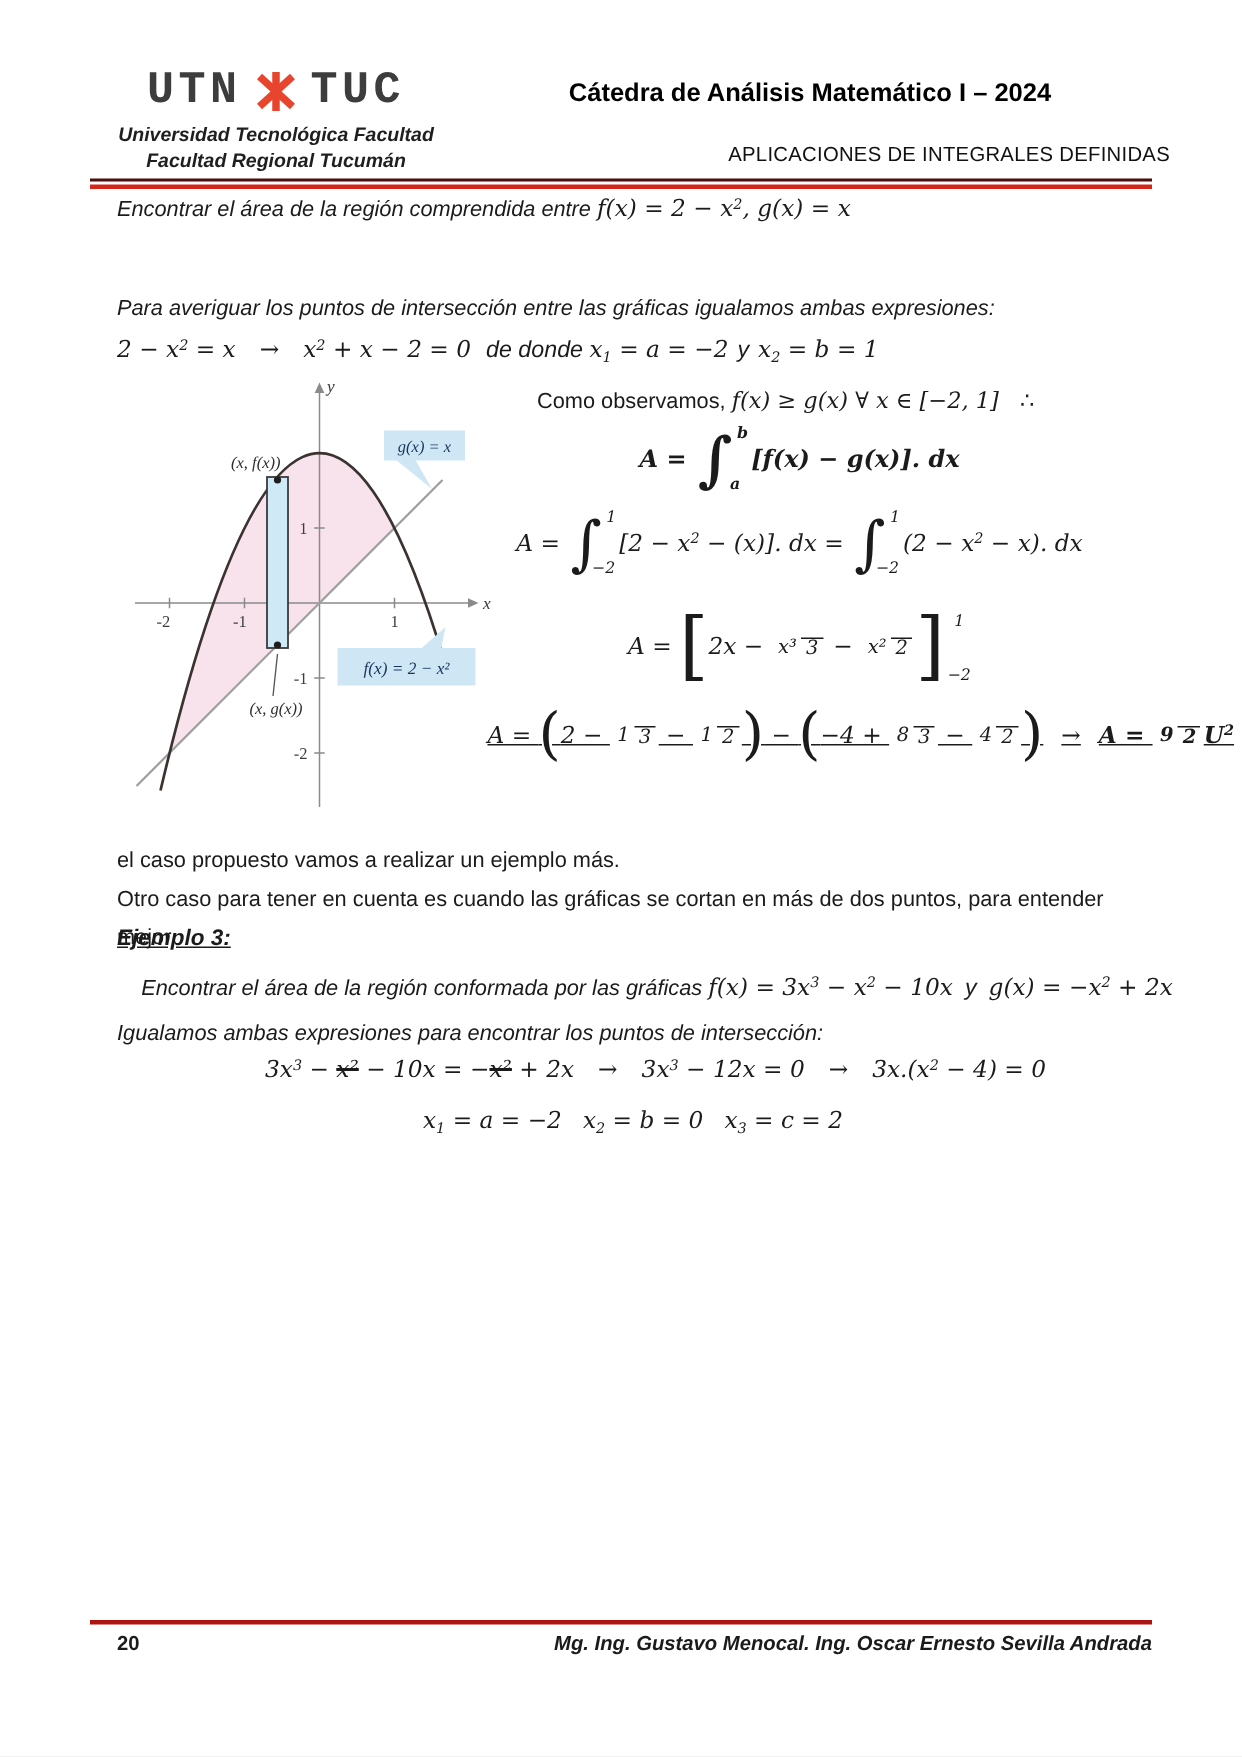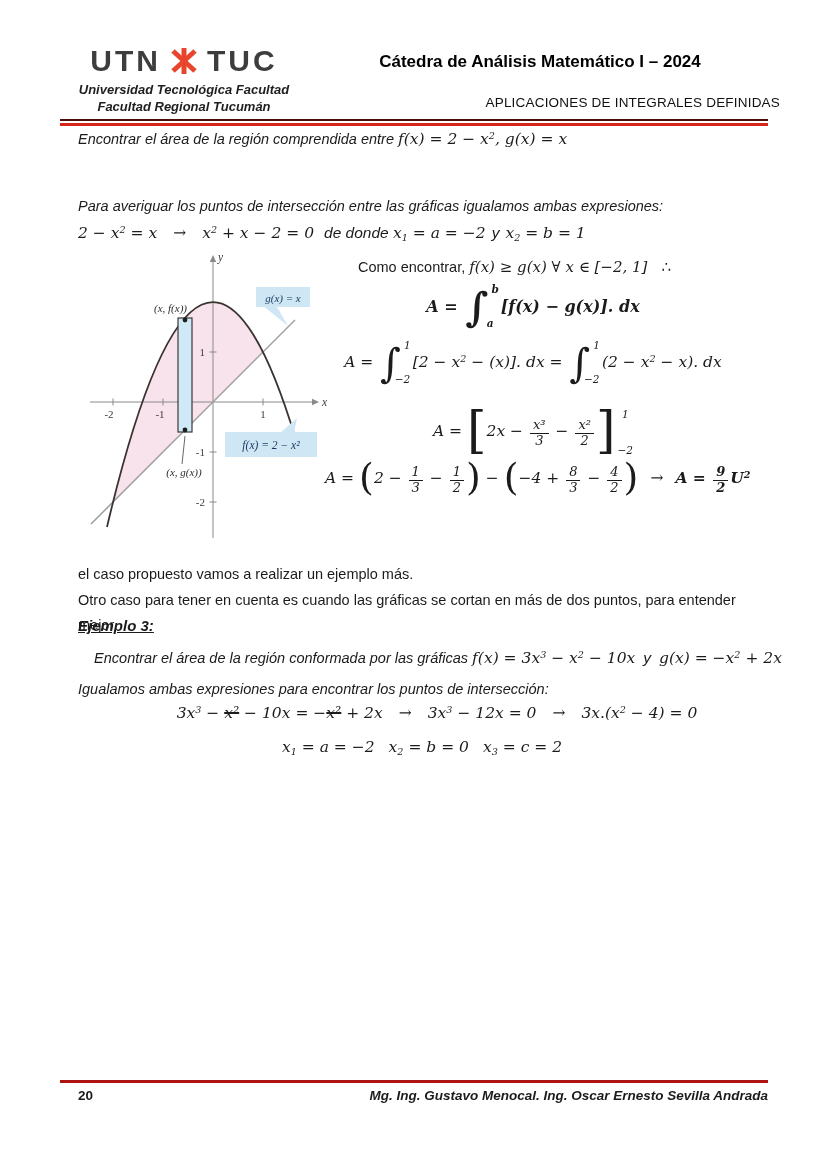--- a/index.html
+++ b/index.html
@@ -2,21 +2,21 @@
 <html><head>
 <meta charset="utf-8">
 <style>
   html,body{margin:0;padding:0;background:#e8e8e8;}
   .page{position:relative;width:828px;height:1171px;background:#ffffff;margin:0 auto;
         font-family:"Liberation Sans",sans-serif;color:#1b1b1b;overflow:hidden;}
   .abs{position:absolute;}
 
   
   .logo-row{display:flex;align-items:center;justify-content:center;gap:10px;}
-  .logo-word{font-size:30px;font-weight:bold;letter-spacing:3px;color:#3d3d3d;font-family:Liberation Sans, sans-serif;}
+  .logo-word{font-size:30px;font-weight:bold;letter-spacing:3px;color:#3d3d3d;font-family:Liberation Mono, monospace;}
   .inst{font-size:13px;font-weight:bold;font-style:italic;color:#1f1f1f;text-align:center;line-height:17px;}
   .course-title{font-size:17px;font-weight:bold;color:#000;text-align:center;}
   .subject{font-size:13.5px;color:#111;text-align:right;letter-spacing:.2px;}
   .hdr-rule{border-top:2px solid #4d0d0b;height:2px;border-bottom:3.5px solid #d5261b;}
 
   
   .bi{font-size:14.5px;font-style:italic;line-height:20px;}
   .br{font-size:14.5px;font-style:normal;line-height:25.5px;}
   .heading-ej{font-size:15px;font-weight:bold;font-style:italic;text-decoration:underline;}
 
@@ -27,21 +27,21 @@
   .mb{font-weight:bold;font-family:"DejaVu Serif","DejaVu Sans",serif;font-style:italic;}
   .msp{display:inline-block;}
   .msup{font-size:62%;position:relative;top:-0.55em;}
   .msub{font-size:62%;position:relative;top:0.28em;}
   .mstrike{text-decoration:line-through;text-decoration-thickness:1.6px;}
   .mint{display:inline-flex;align-items:stretch;height:46px;vertical-align:middle;margin:0 2px;}
   .mint .g{font-size:40px;line-height:44px;align-self:center;}
   .mint .bd{display:flex;flex-direction:column;justify-content:space-between;font-size:10.5px;padding:0;}
   .mint .bd .u{display:block;margin:-1px 0 0 3px;}
   .mint .bd .l{display:block;margin:0 0 1px -7px;}
-  .mfrac{display:inline-flex;flex-direction:column;text-align:center;vertical-align:middle;
+  .mfrac{display:inline-flex;flex-direction:row;text-align:center;vertical-align:middle;
          font-size:84%;line-height:1.12;position:relative;top:1px;margin:0 2px;}
   .mfrac .n{display:block;padding:0 3px 0;}
   .mfrac .d{display:block;border-top:1.3px solid #1a1a1a;padding:0 3px 0;}
   .mbig{font-style:normal;font-weight:400;vertical-align:middle;line-height:0;position:relative;top:-2px;}
   .mstack{display:inline-flex;flex-direction:column;justify-content:space-between;height:48px;
           font-size:10.5px;vertical-align:middle;margin-left:2px;}
 
   
   .ftr-rule{height:2.5px;background:#ad1411;}
   .pageno{font-size:13.5px;font-weight:bold;}
@@ -129,21 +129,21 @@
     </g>
 
     <g>
       <polygon points="192,181 206,181 209,166" fill="#cfe7f5"></polygon>
       <rect x="137" y="180" width="92" height="25" fill="#cfe7f5"></rect>
       <text x="183" y="197" text-anchor="middle" font-family="Liberation Serif, DejaVu Serif, serif" font-size="11.5" font-style="italic" fill="#17365d">f(x) = 2 − x²</text>
     </g>
   </svg>
 
   <div class="abs" style="left:358px;top:258px;font-size:14.5px;">
-    <span>Como encontrar, </span><span class="mline" style="font-size:15px;"><span class="mi">f(x) ≥ g(x) ∀ x ∈ [−2, 1]</span><span class="msp" style="width: 14px; display: inline-block;"></span><span class="mi">∴</span></span>
+    <span>Como observamos, </span><span class="mline" style="font-size:15px;"><span class="mi">f(x) ≥ g(x) ∀ x ∈ [−2, 1]</span><span class="msp" style="width: 14px; display: inline-block;"></span><span class="mi">∴</span></span>
   </div>
 
   <div class="abs mline" style="left:325px;top:284px;width:416px;text-align:center;font-size:16px;"><span class="mb">A = </span><span class="mint mb">
         <span class="g">∫</span>
         <span class="bd">
           <span class="u">b</span>
           <span class="l">a</span>
         </span>
       </span><span class="mb">[f(x) − g(x)]. dx</span></div>
 
@@ -165,21 +165,21 @@
         <span class="n">x³</span>
         <span class="d">3</span>
       </span><span class="mi"> − </span><span class="mfrac mi">
         <span class="n">x²</span>
         <span class="d">2</span>
       </span><span class="mbig" style="font-size: 50px;">]</span><span class="mstack mi">
         <span class="u">1</span>
         <span class="l">−2</span>
       </span></div>
 
-  <div class="abs mline" style="left:325px;top:464px;width:416px;text-align:center;"><span class="mi">A = </span><span class="mbig" style="font-size: 38px;">(</span><span class="mi">2 − </span><span class="mfrac mi">
+  <div class="abs mline" style="left:325px;top:480px;width:416px;text-align:center;text-decoration:underline;"><span class="mi">A = </span><span class="mbig" style="font-size: 38px;">(</span><span class="mi">2 − </span><span class="mfrac mi">
         <span class="n">1</span>
         <span class="d">3</span>
       </span><span class="mi"> − </span><span class="mfrac mi">
         <span class="n">1</span>
         <span class="d">2</span>
       </span><span class="mbig" style="font-size: 38px;">)</span><span class="mi"> − </span><span class="mbig" style="font-size: 38px;">(</span><span class="mi">−4 + </span><span class="mfrac mi">
         <span class="n">8</span>
         <span class="d">3</span>
       </span><span class="mi"> − </span><span class="mfrac mi">
         <span class="n">4</span>

